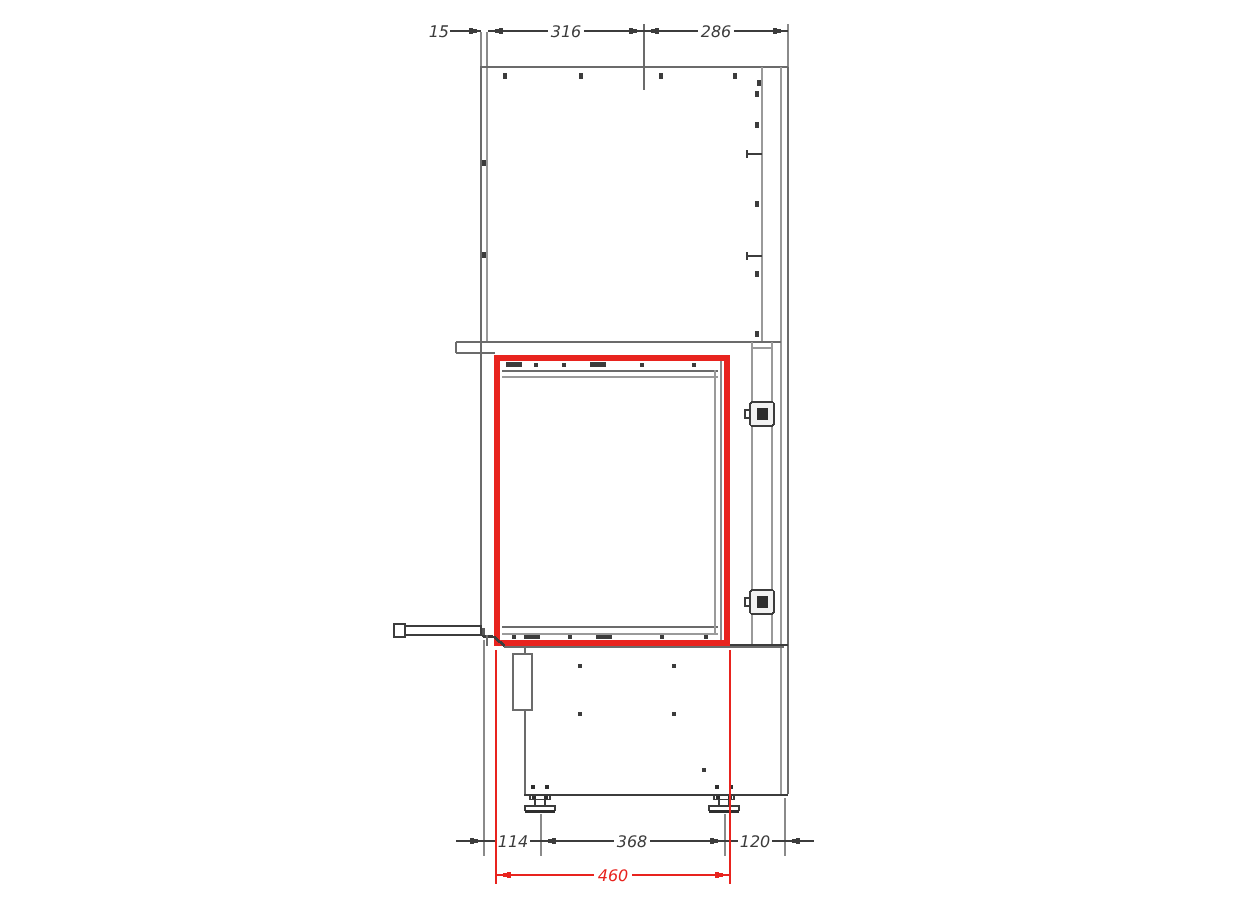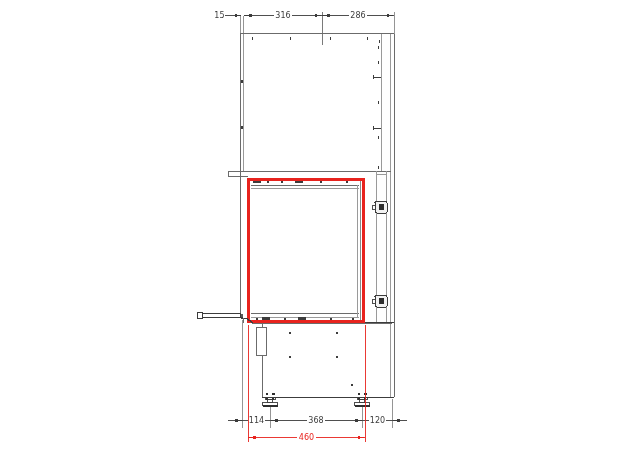--- a/index.html
+++ b/index.html
@@ -2,20 +2,21 @@
 <html><head>
 <meta charset="utf-8">
 <style>
   html,body{margin:0;padding:0;background:#ffffff;}
   .canvas{
     position:relative;
     width:624px;height:460px;
     background:#ffffff;
     font-family:"DejaVu Sans", sans-serif;
     overflow:hidden;
+    font-style:italic;
   }
   svg{position:absolute;left:0;top:0;}
   text{
     font-family:"DejaVu Sans", sans-serif;
     font-size:8px;
     fill:#3c3c3c;
   }
   text.red{fill:#e8231e;}
 </style>
 </head>

